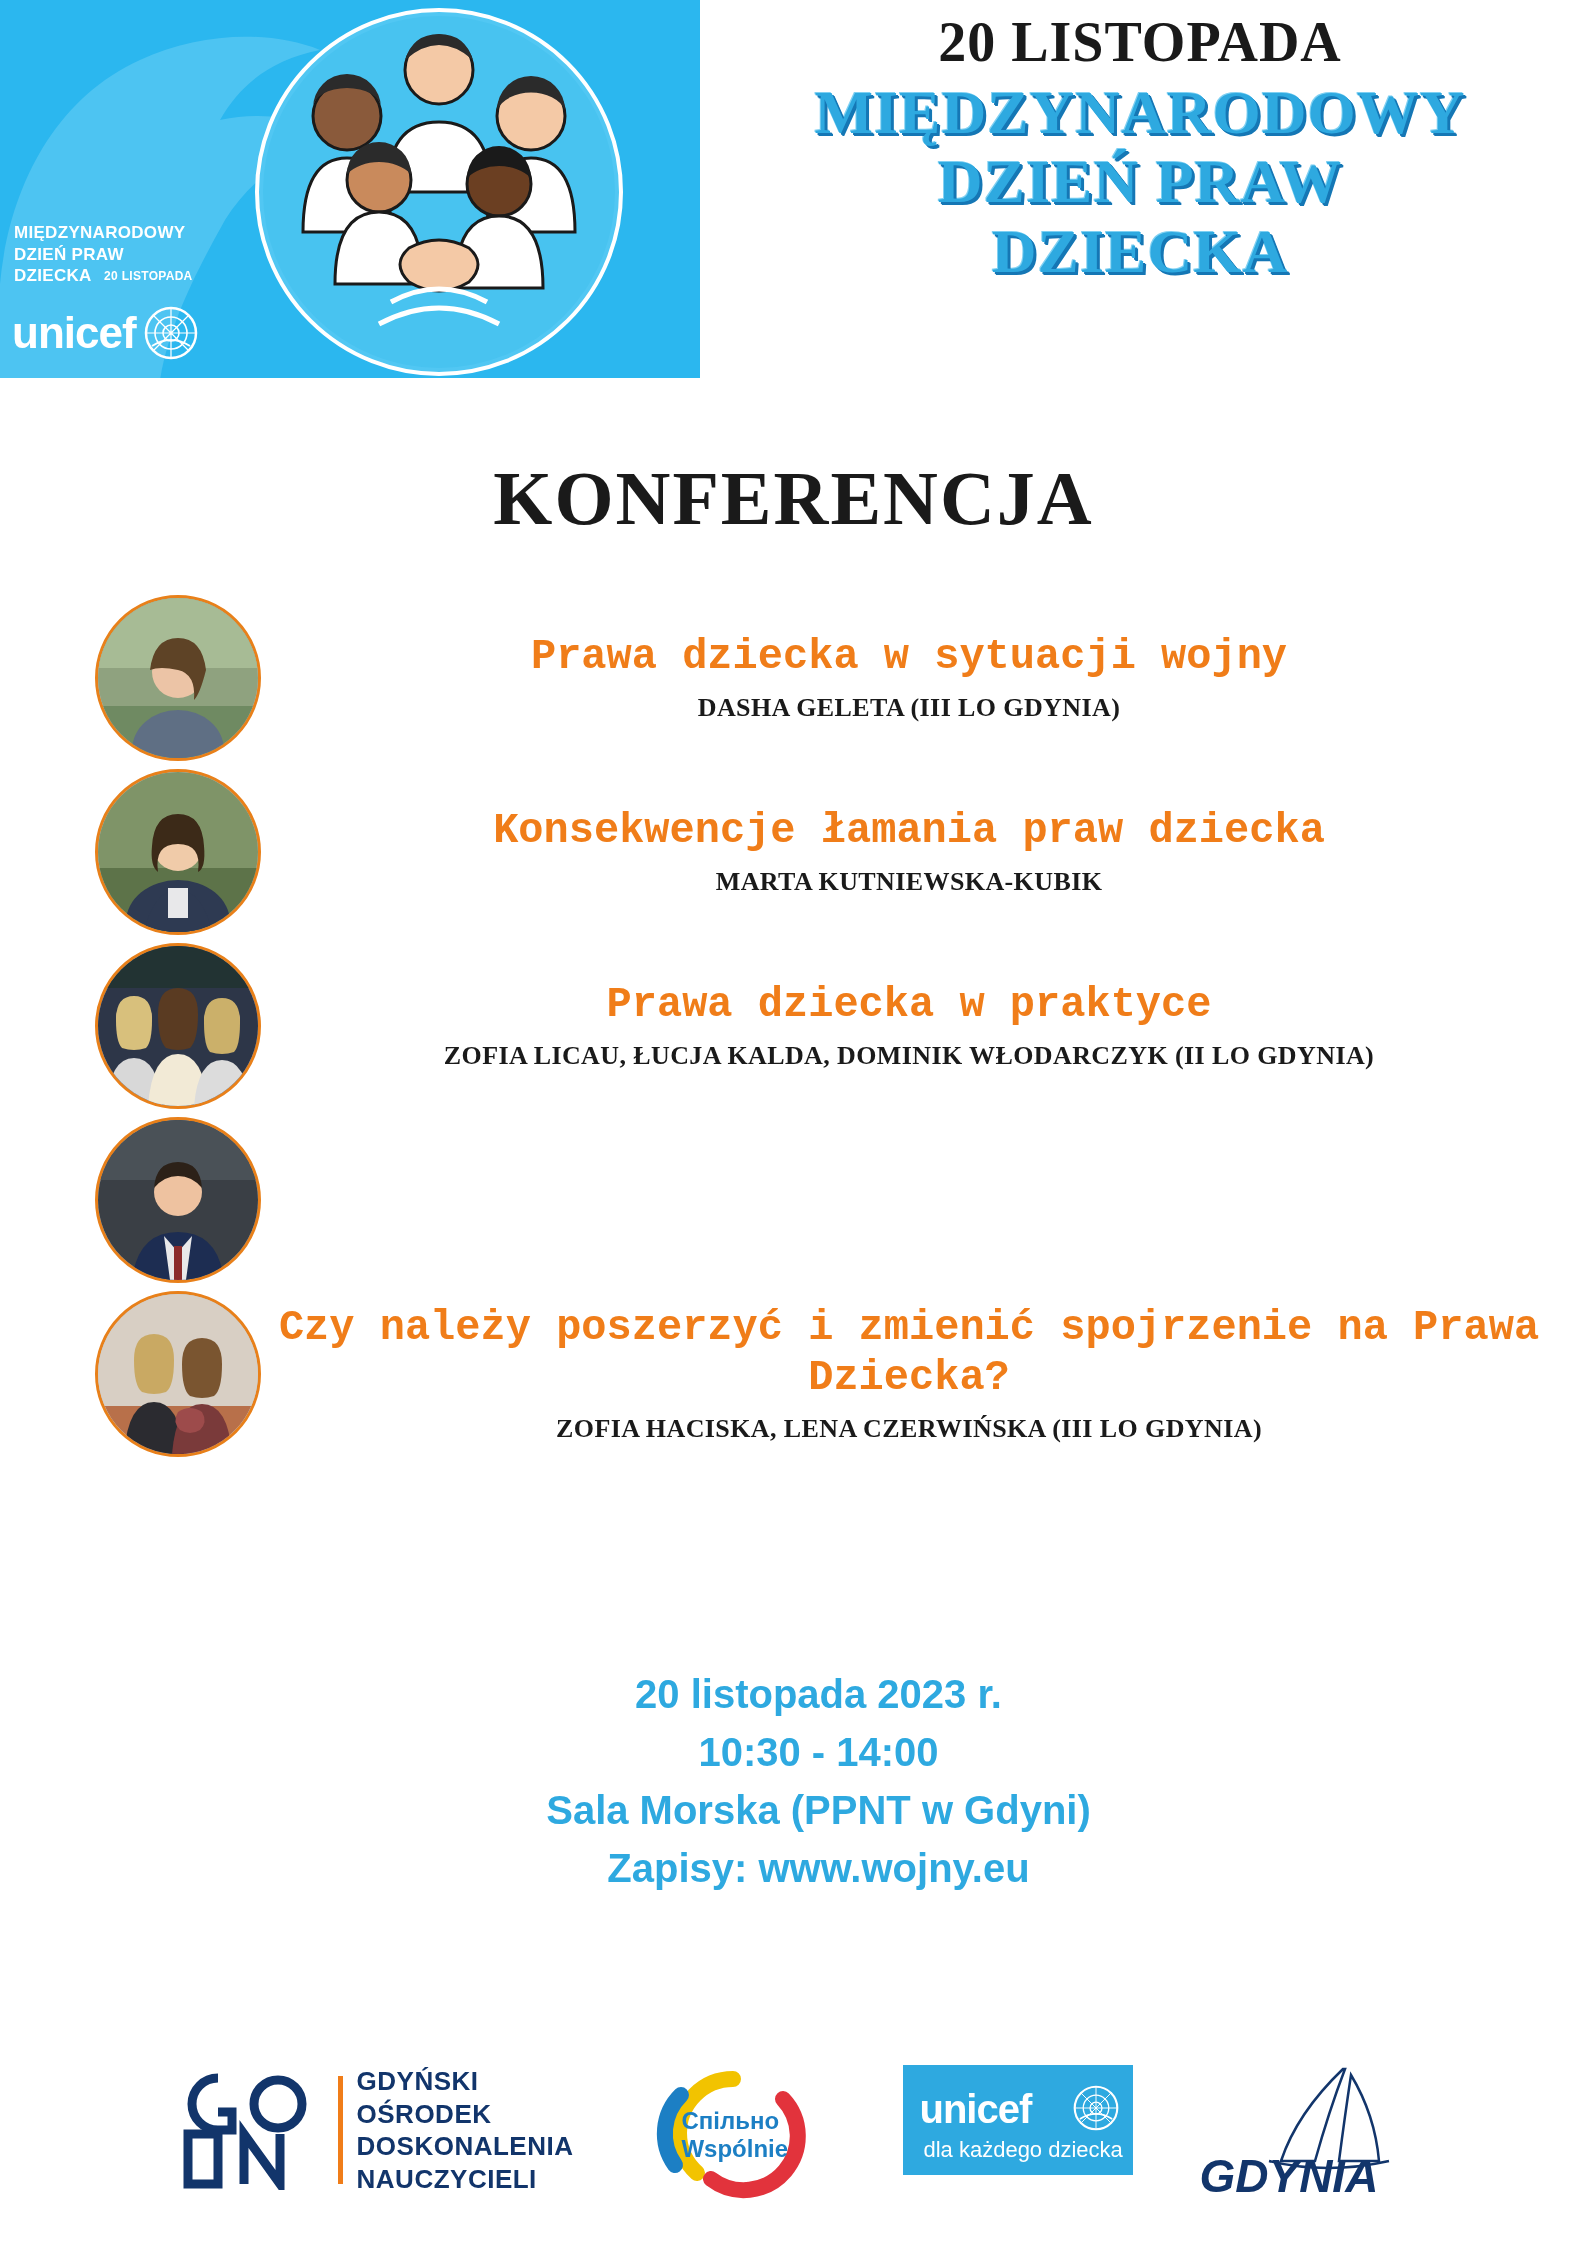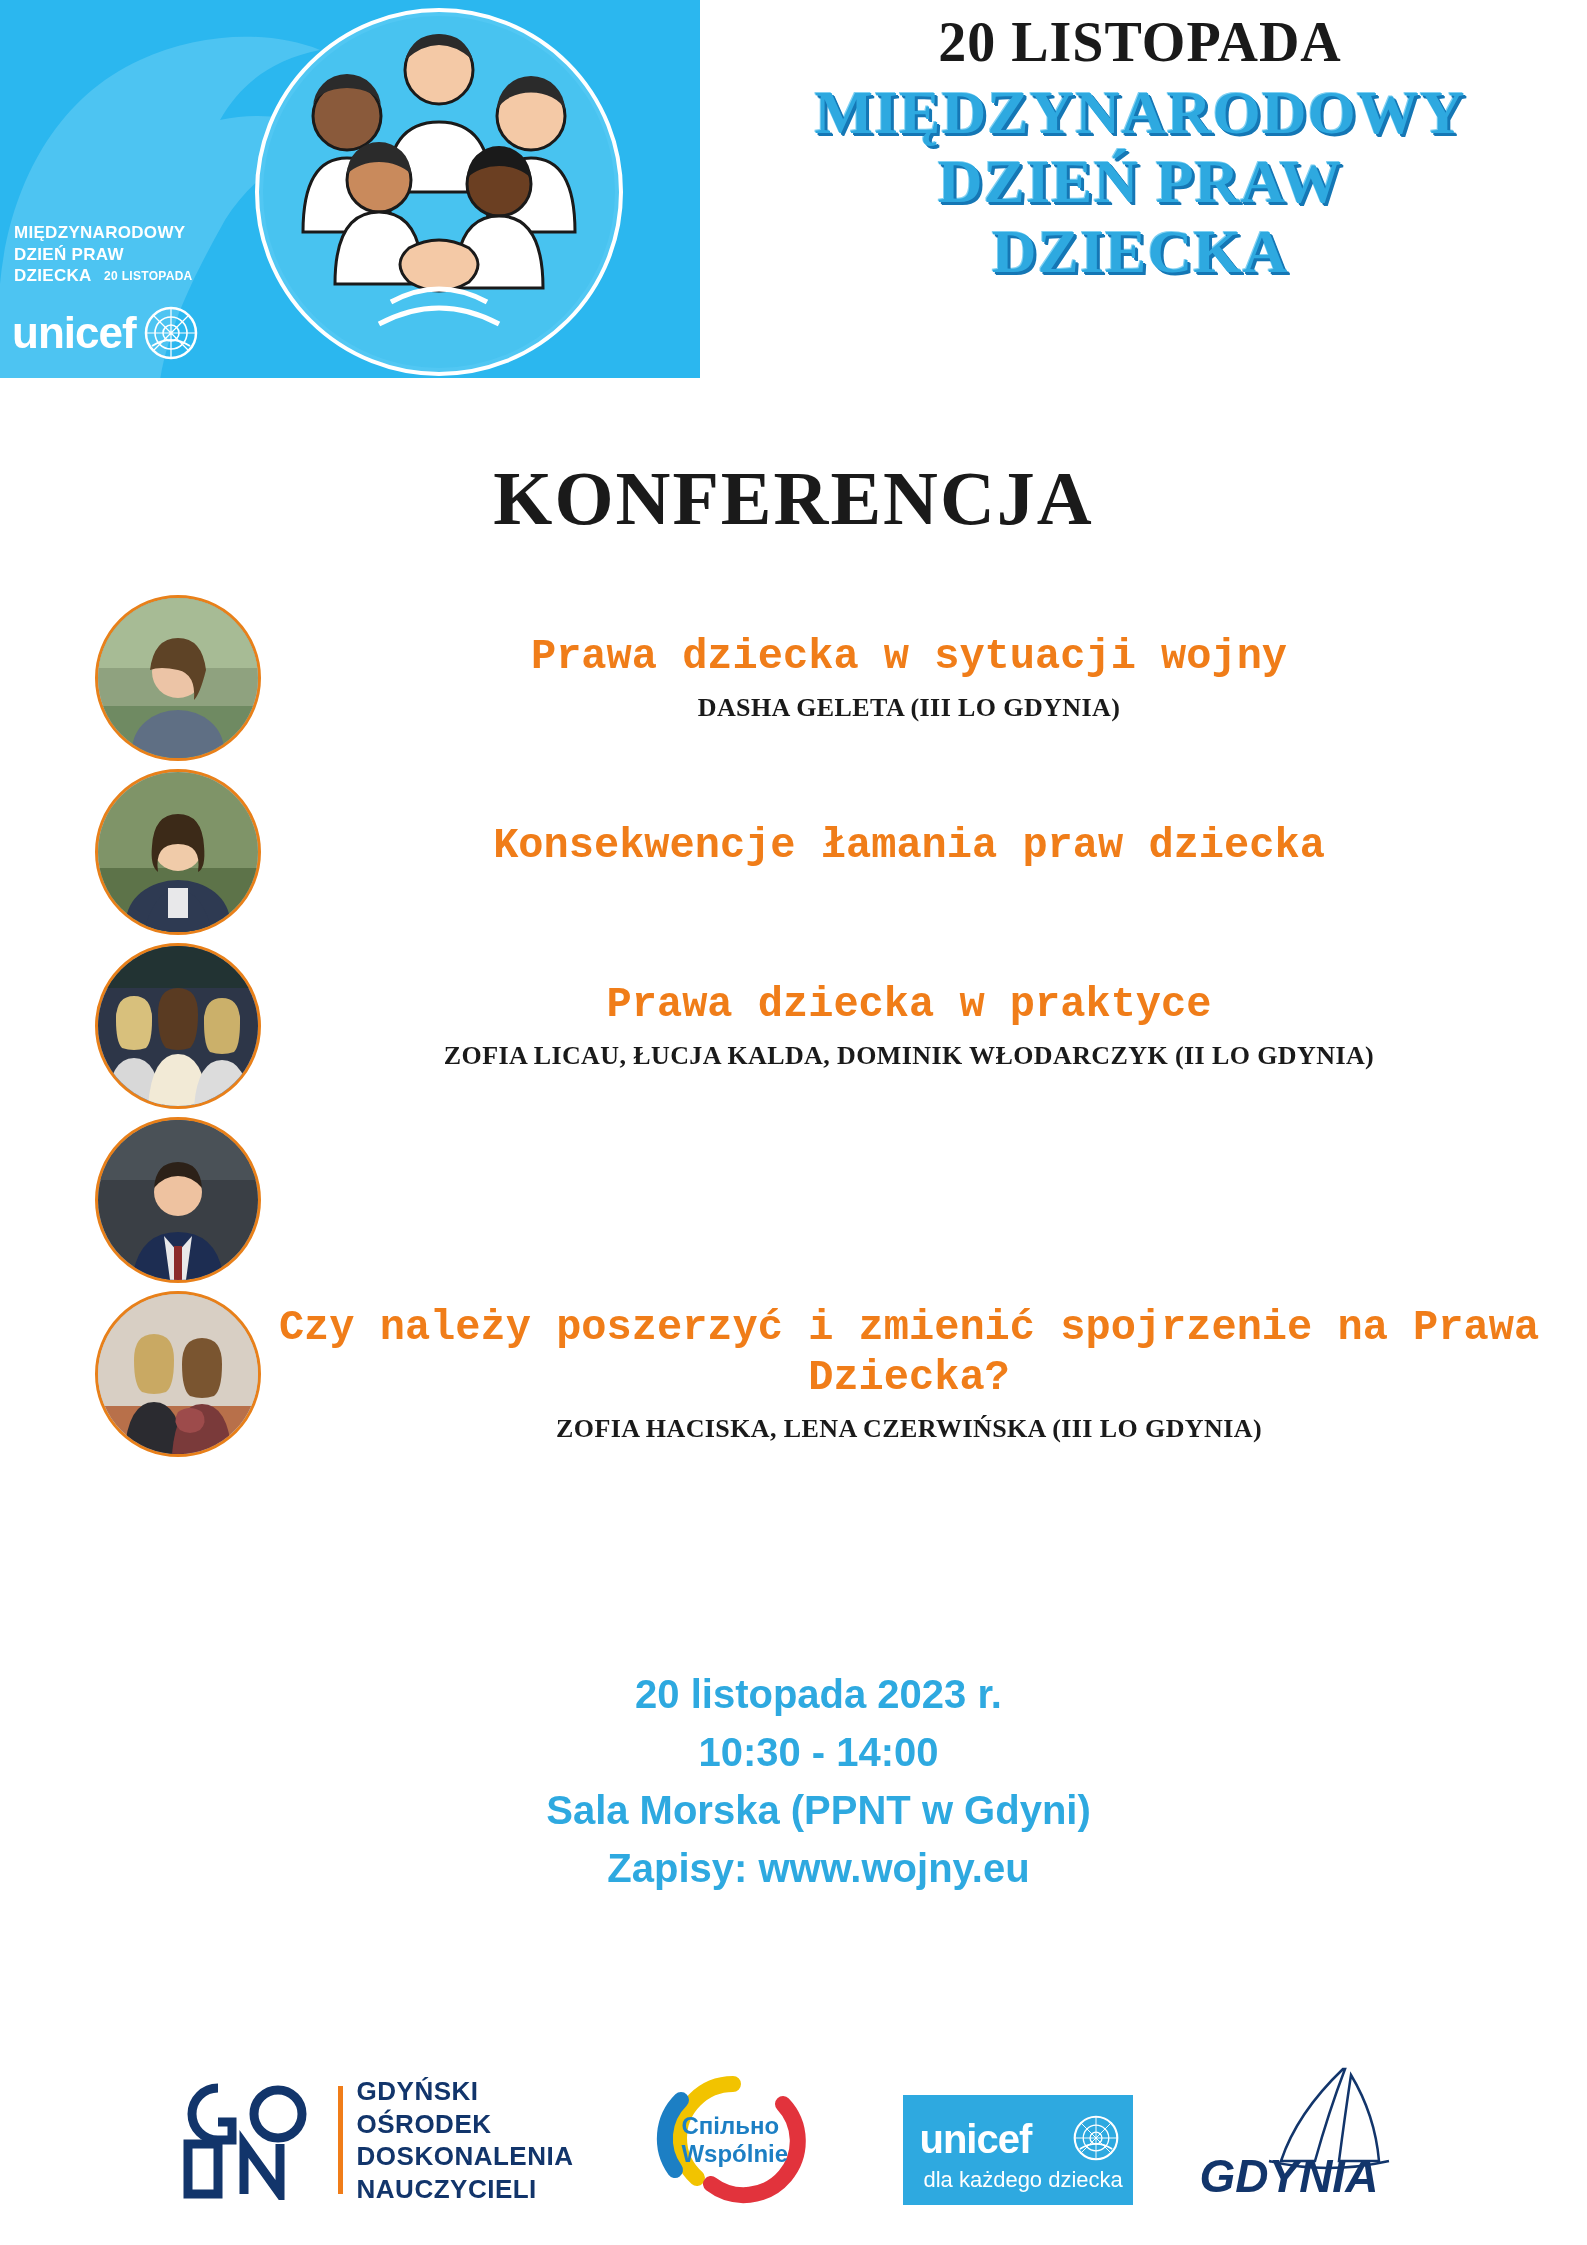--- a/index.html
+++ b/index.html
@@ -189,21 +189,21 @@
     padding-left: 25px;
   }
 
   
   .footer {
     position: absolute;
     bottom: 40px;
     left: 0;
     width: 100%;
     display: flex;
-    align-items: flex-end;
+    align-items: flex-start;
     justify-content: center;
     gap: 60px;
   }
   .logo-godn {
     display: flex;
     align-items: center;
     gap: 14px;
   }
   .godn-mark {
     width: 150px;
@@ -372,20 +372,21 @@
         <rect y="96" width="160" height="64" fill="#5d7349"></rect>
         <ellipse cx="80" cy="150" rx="52" ry="42" fill="#2e3a52"></ellipse>
         <path d="M46 160 q10 -42 34 -42 q24 0 34 42z" fill="#2e3a52"></path>
         <rect x="70" y="116" width="20" height="30" fill="#e8e8ea"></rect>
         <circle cx="80" cy="74" r="25" fill="#f0cba9"></circle>
         <path d="M54 74 q2 -32 26 -32 q24 0 26 32 q2 22 -6 26 q4 -28 -20 -28 q-24 0 -20 28 q-8 -6 -6 -26z" fill="#3c2a18"></path>
       </svg>
     </div>
     <div class="talk-text">
       <div class="talk-title">Konsekwencje łamania praw dziecka</div>
+      <div class="talk-speaker">MARTA KUTNIEWSKA-KUBIK</div>
     </div>
   </div>
 
   <div class="talk">
     <div class="avatar">
       <svg viewBox="0 0 160 160" width="160" height="160">
         <rect width="160" height="160" fill="#2d3648"></rect>
         <rect y="0" width="160" height="42" fill="#233"></rect>
         <circle cx="36" cy="72" r="18" fill="#eec9a8"></circle>
         <path d="M18 74 q0 -24 18 -24 q18 0 18 24 q0 22 -6 28 q-12 4 -24 0 q-6 -6 -6 -28z" fill="#d8c07c"></path>

